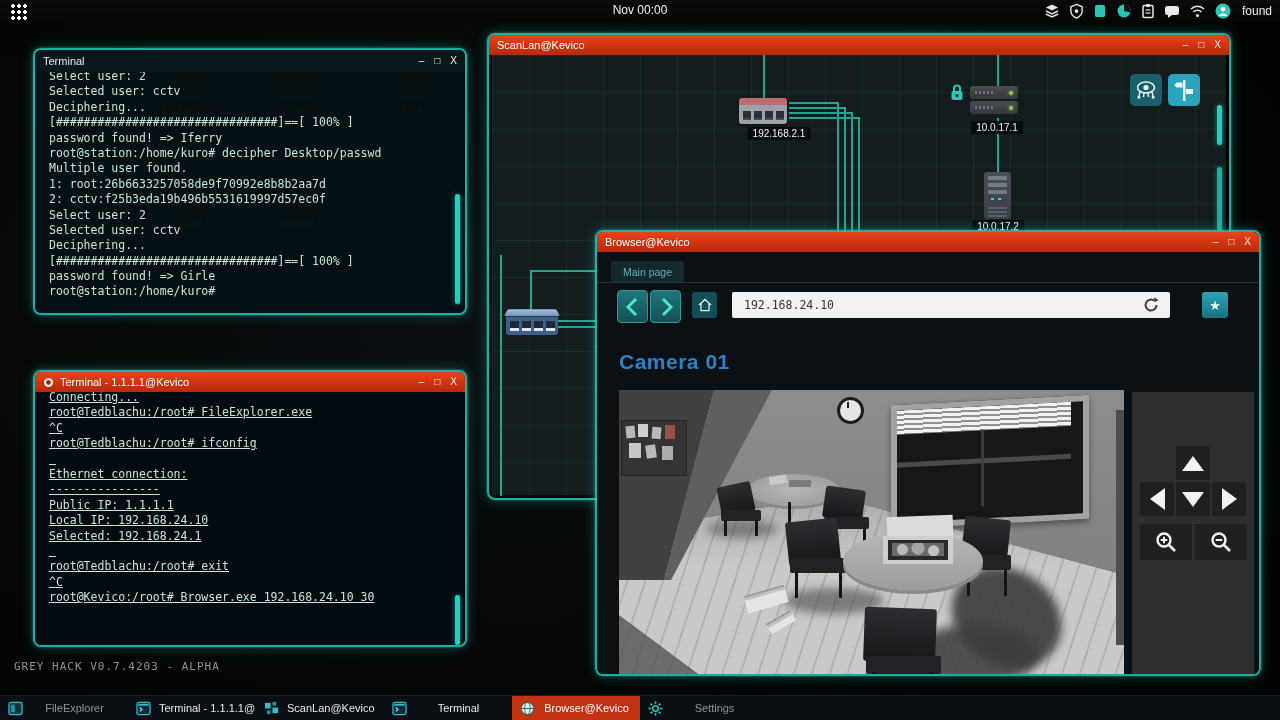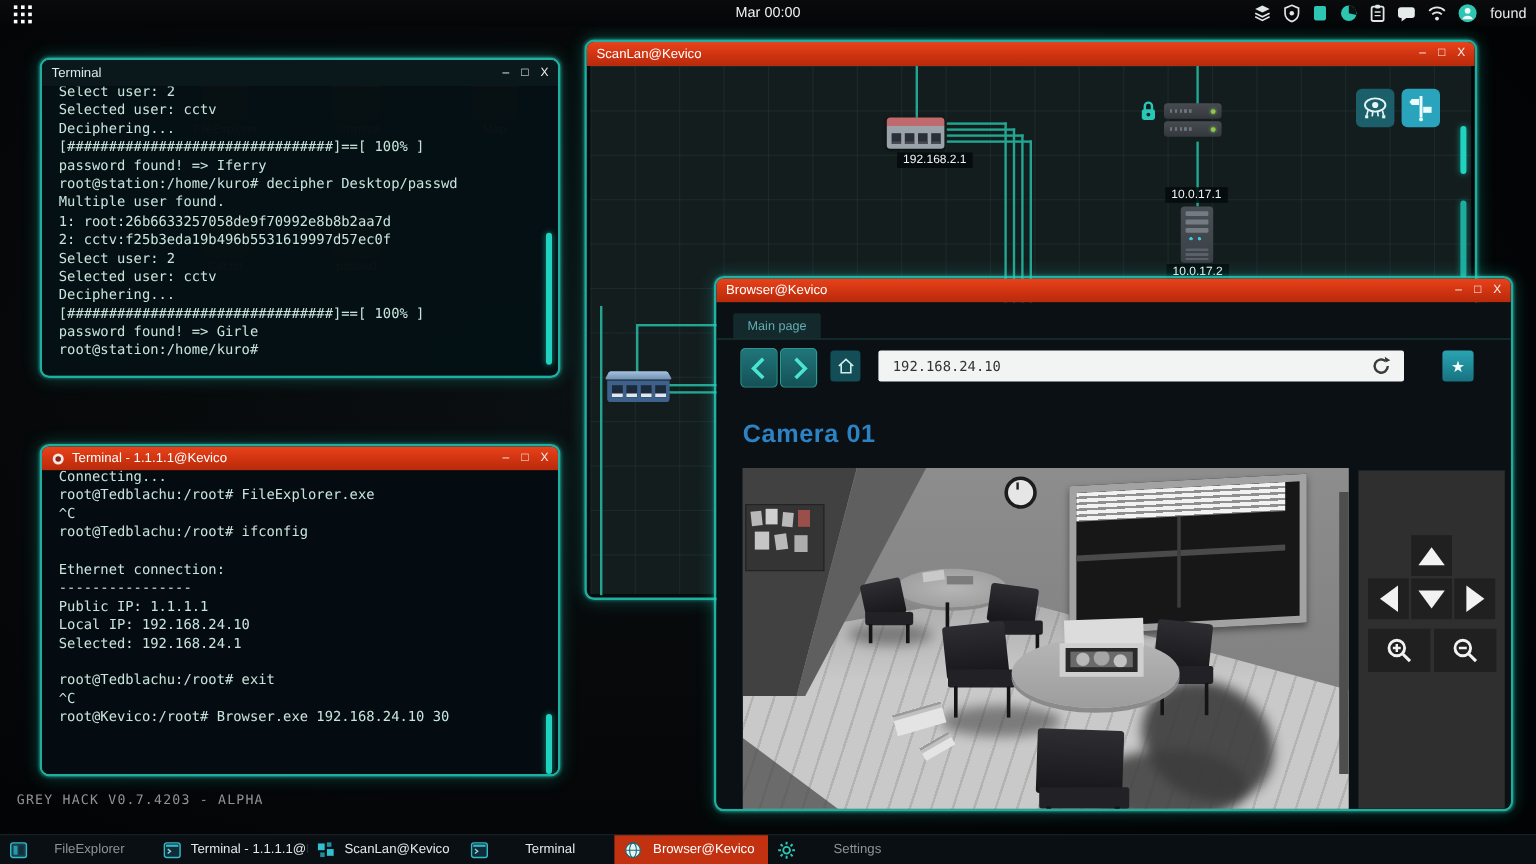--- a/index.html
+++ b/index.html
@@ -168,21 +168,21 @@
           <circle cx="5.5" cy="5.5" r="2.3" fill="#8a2418"></circle>
         </svg>
       <span class="ttl">Terminal - 1.1.1.1@Kevico</span>
       <span class="win-controls">
         <span class="wc">–</span>
         <span class="wc">□</span>
         <span class="wc">X</span>
       </span>
     </div>
     <div class="termbody" style="top:20px;background:rgba(4,13,18,.95);">
-      <div class="tlines" style="margin-top:-6px;">
+      <div class="tlines" style="margin-top:-6px;text-decoration:underline;">
           <div class="tline">Connecting...</div>
           <div class="tline">root@Tedblachu:/root# FileExplorer.exe</div>
           <div class="tline">^C</div>
           <div class="tline">root@Tedblachu:/root# ifconfig</div>
           <div class="tline">&nbsp;</div>
           <div class="tline">Ethernet connection:</div>
           <div class="tline">----------------</div>
           <div class="tline">Public IP: 1.1.1.1</div>
           <div class="tline">Local IP: 192.168.24.10</div>
           <div class="tline">Selected: 192.168.24.1</div>
@@ -232,21 +232,21 @@
       <div class="nlabel" style="left:287px;top:72px;">192.168.2.1</div>
       <svg style="position:absolute;left:458px;top:28px;" width="14" height="18" viewBox="0 0 14 18">
         <path d="M4 9 V5.5 a3 3 0 0 1 6 0 V9" stroke="#27c8b8" stroke-width="2" fill="none"></path>
         <rect x="1.5" y="8" width="11" height="9" rx="2" fill="#27c8b8"></rect>
         <circle cx="7" cy="12.5" r="1.6" fill="#0c2422"></circle>
       </svg>
       <div class="node" style="left:478px;top:31px;">
         <div class="srow"></div>
           <div class="srow"></div>
       </div>
-      <div class="nlabel" style="left:505px;top:66px;margin-top:35px;">10.0.17.1</div>
+      <div class="nlabel" style="left:505px;top:66px;">10.0.17.1</div>
       <div class="node tower" style="left:492px;top:117px;">
         <div class="slot"></div>
           <div class="slot"></div>
           <div class="slot"></div>
         <div class="dots"></div>
           <div class="vent"></div>
       </div>
       <div class="nlabel" style="left:506px;top:165px;">10.0.17.2</div>
       <div class="node switch" style="left:14px;top:253px;">
         <div class="top"></div>
@@ -416,21 +416,21 @@
               <line x1="15" y1="15" x2="21" y2="21" stroke="#f2f2f2" stroke-width="2.6"></line>
               <line x1="6.7" y1="10" x2="13.3" y2="10" stroke="#f2f2f2" stroke-width="2"></line>
             </svg>
         </div>
       </div>
     </div>
   </div>
 
   <div id="topbar">
     <div class="menu-grid"></div>
-    <div id="clock">Mar 00:00</div>
+    <div id="clock">Nov 00:00</div>
     <div id="tray">
       <svg width="16" height="16" viewBox="0 0 16 16">
           <path d="M8 1.5 L14 4.5 L8 7.5 L2 4.5 Z" fill="#dfe7e7"></path>
           <path d="M2 8 L8 11 L14 8" fill="none" stroke="#dfe7e7" stroke-width="1.4"></path>
           <path d="M2 11 L8 14 L14 11" fill="none" stroke="#dfe7e7" stroke-width="1.4"></path>
         </svg>
       <svg width="15" height="16" viewBox="0 0 16 16">
           <path d="M8 1 L14 3.5 V8 C14 11.5 11.5 14 8 15.5 C4.5 14 2 11.5 2 8 V3.5 Z" fill="none" stroke="#dfe7e7" stroke-width="1.5"></path>
           <circle cx="8" cy="8" r="2" fill="#dfe7e7"></circle>
         </svg>

